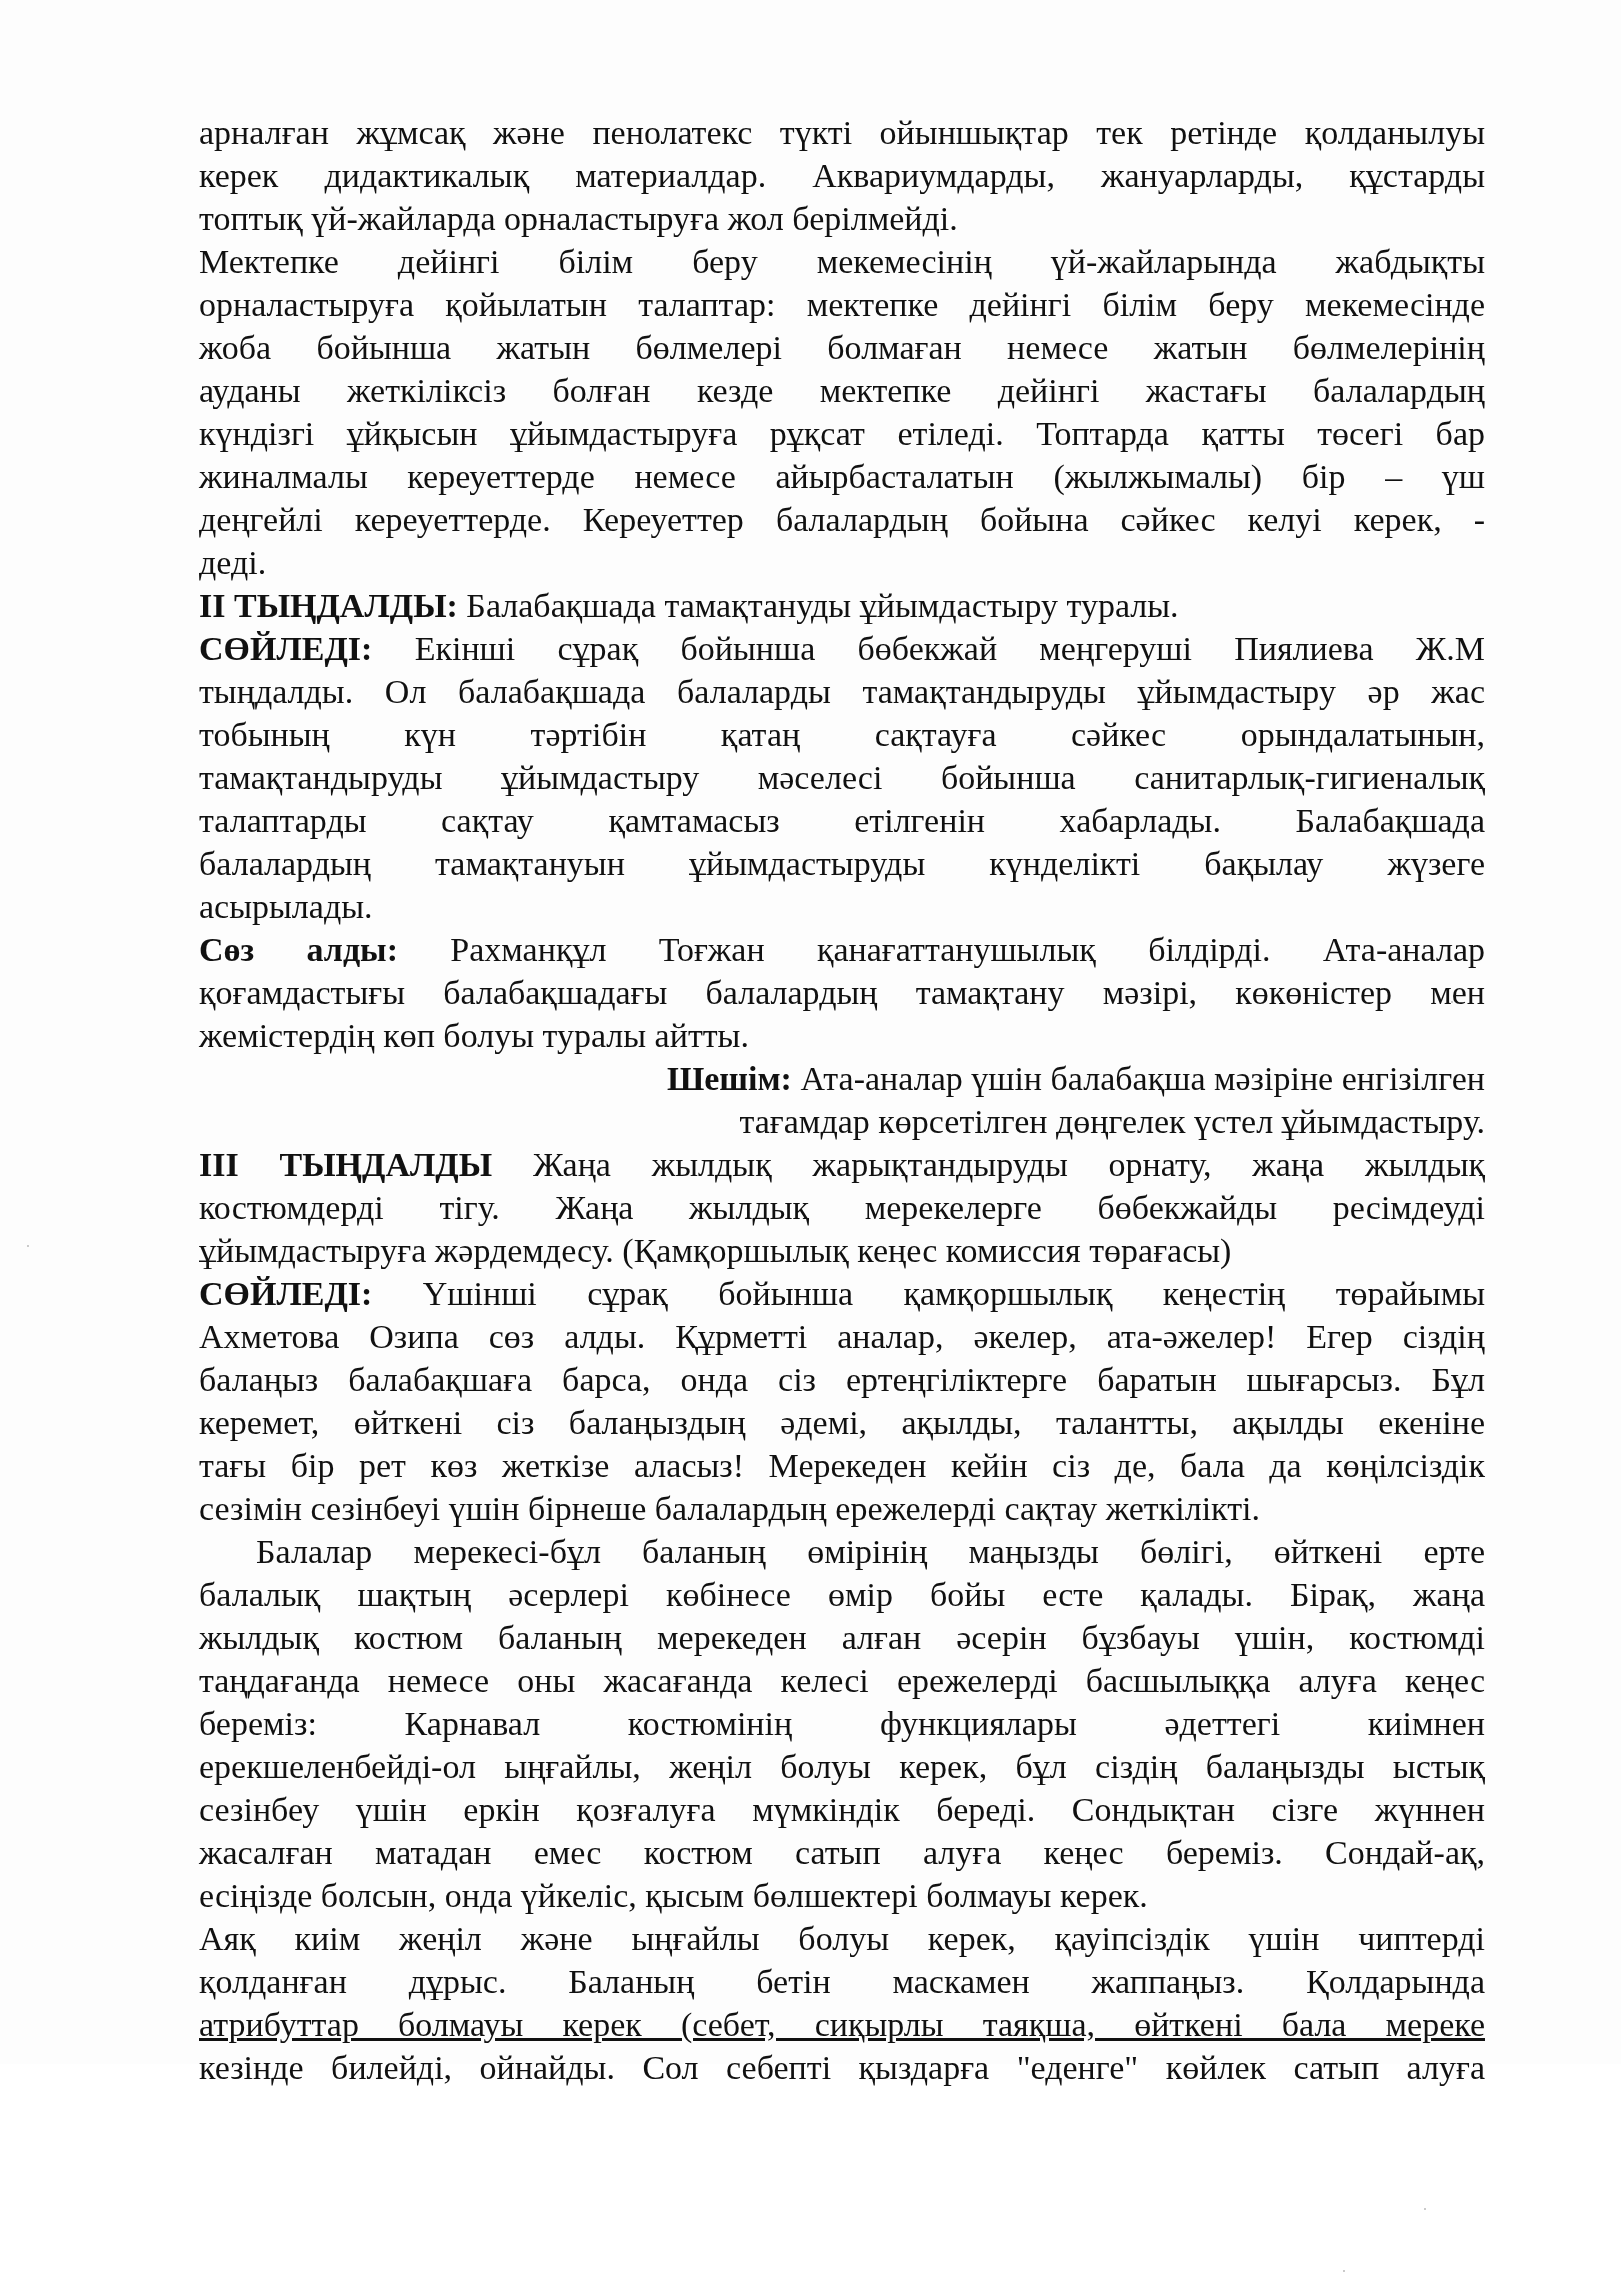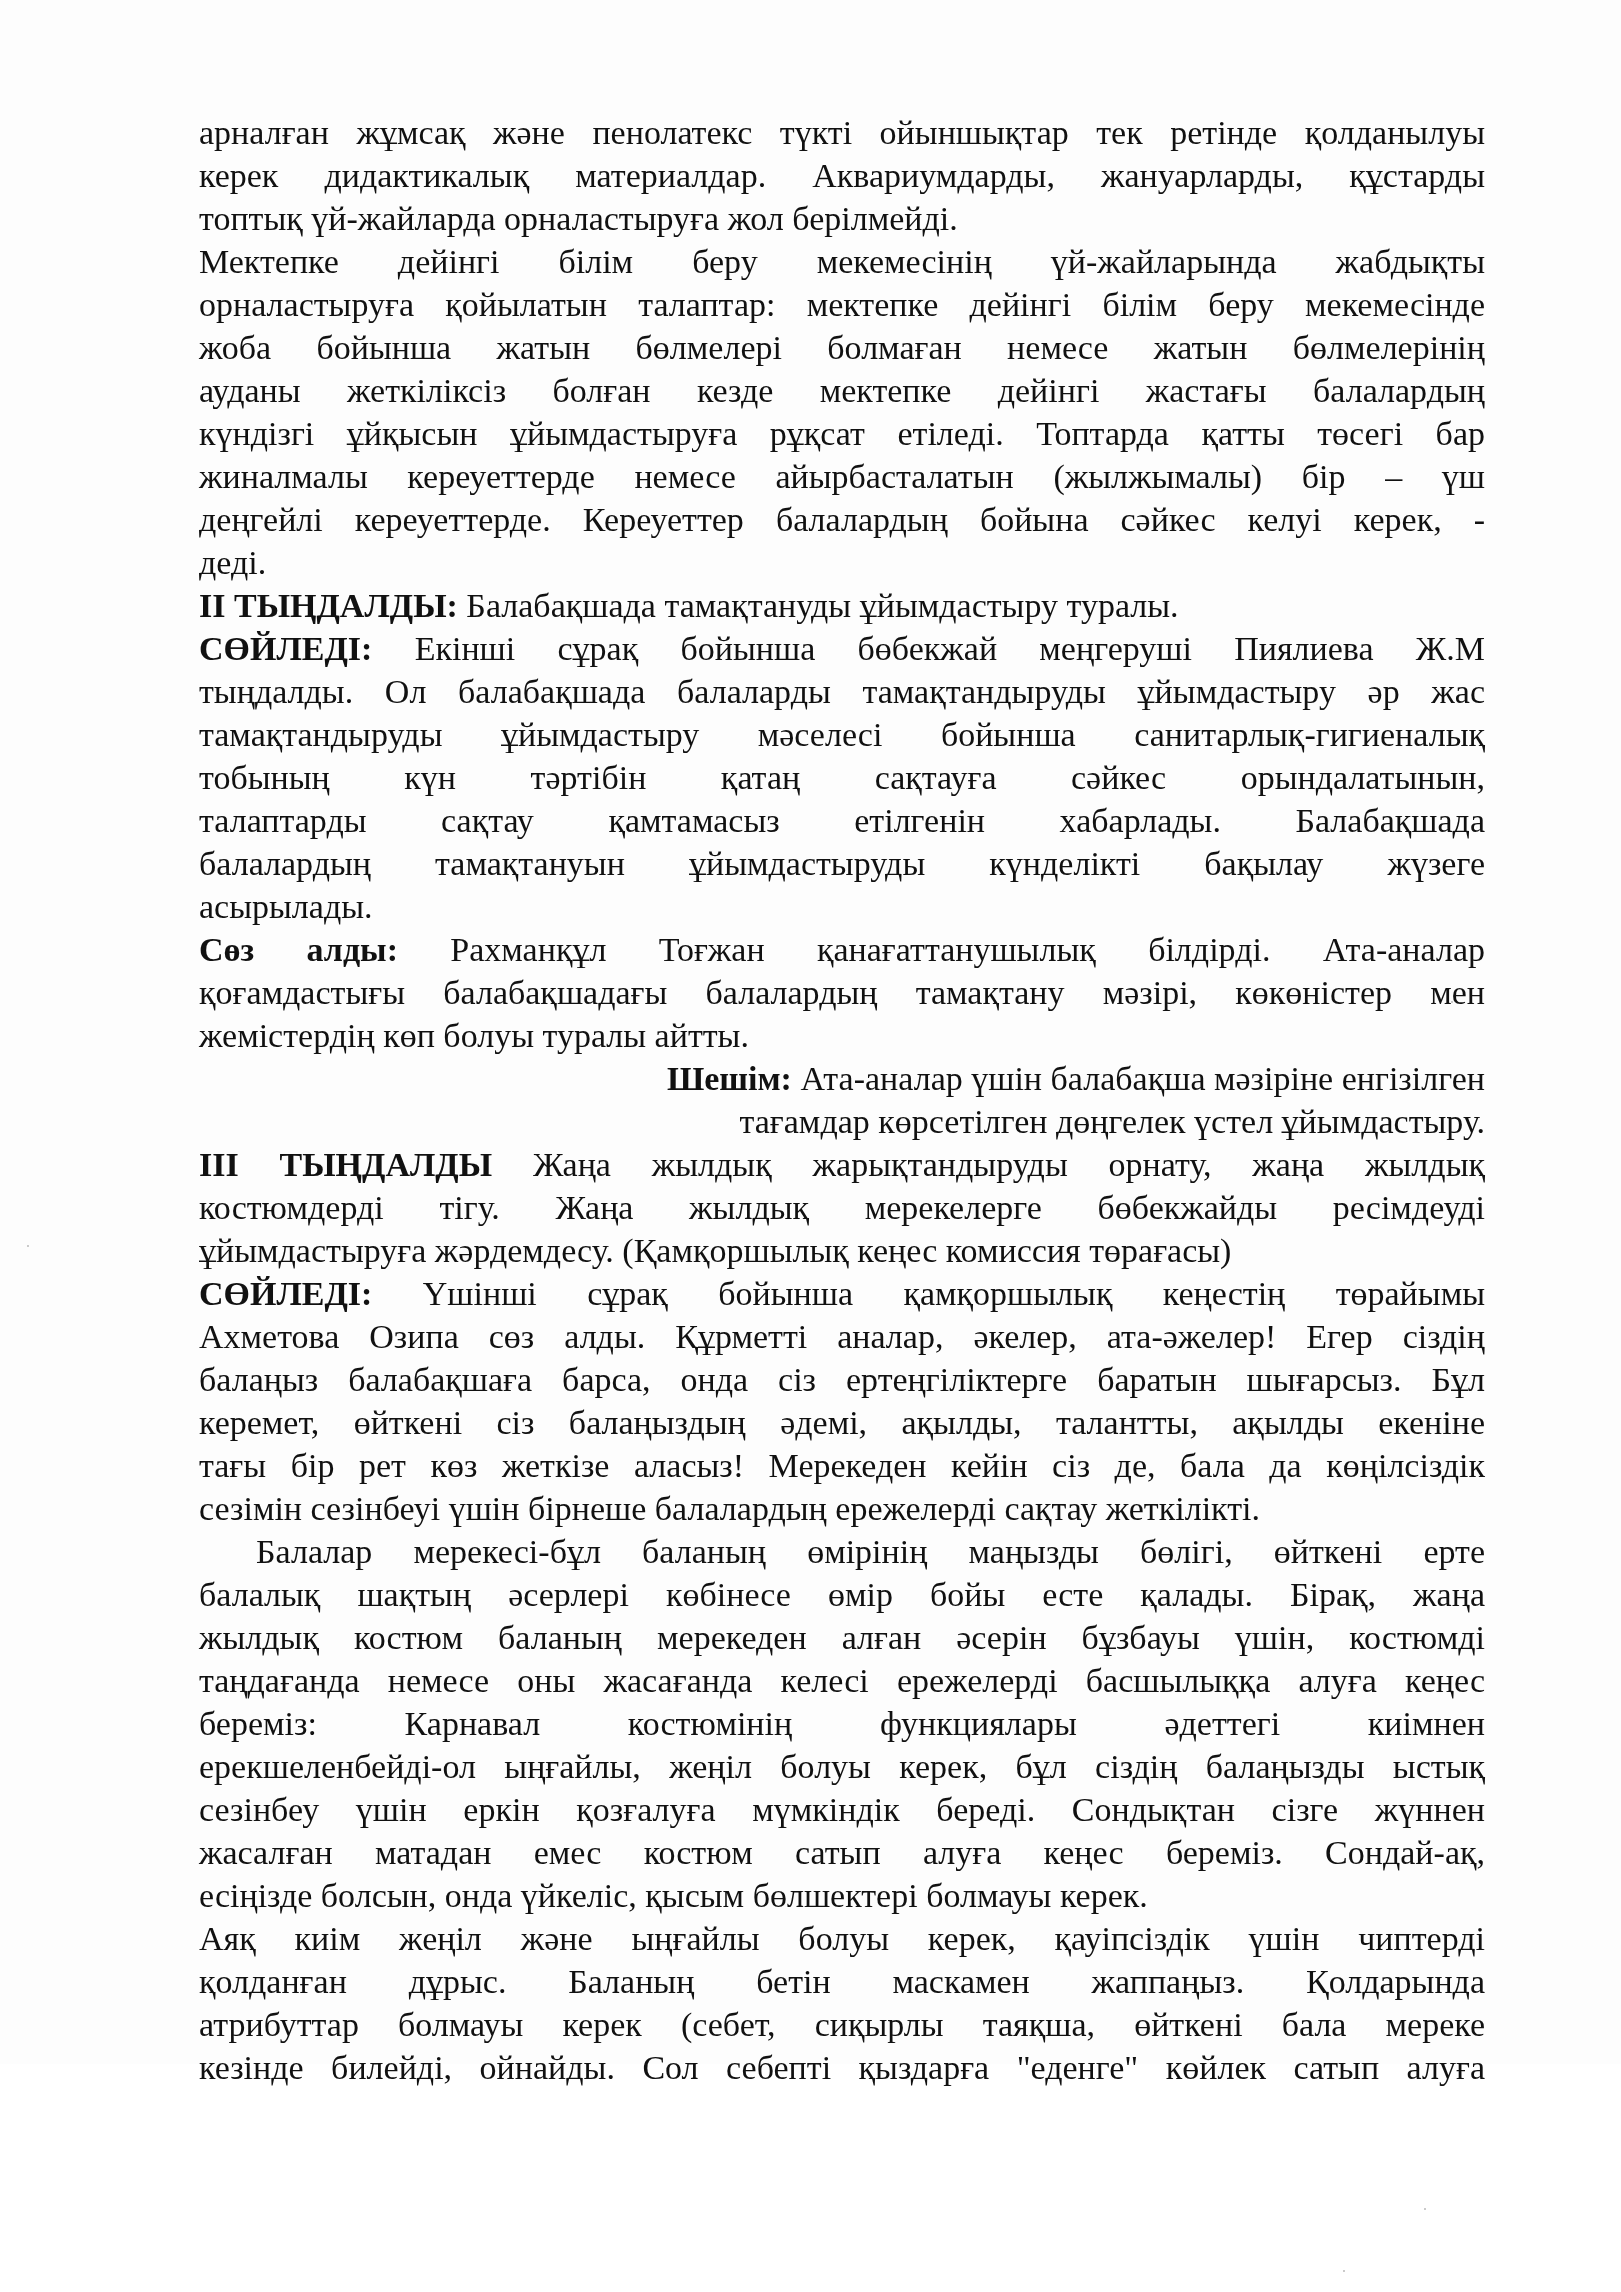--- a/index.html
+++ b/index.html
@@ -38,22 +38,22 @@
     <div class="ln"><span style="word-spacing: 0px;">жоба бойынша жатын бөлмелері болмаған немесе жатын бөлмелерінің</span></div>
     <div class="ln"><span style="word-spacing: 0px;">ауданы жеткіліксіз болған кезде мектепке дейінгі жастағы балалардың</span></div>
     <div class="ln"><span style="word-spacing: 0px; font-family: Liberation Serif, serif;">күндізгі ұйқысын ұйымдастыруға рұқсат етіледі.  Топтарда қатты төсегі бар</span></div>
     <div class="ln"><span style="word-spacing: 0px;">жиналмалы кереуеттерде немесе айырбасталатын (жылжымалы) бір – үш</span></div>
     <div class="ln"><span style="word-spacing: 0px;">деңгейлі кереуеттерде. Кереуеттер балалардың бойына сәйкес келуі керек, -</span></div>
     <div class="ln last"><span>деді.</span></div>
 
     <div class="ln last"><span class="b">II ТЫҢДАЛДЫ:</span><span> Балабақшада тамақтануды ұйымдастыру туралы.</span></div>
     <div class="ln"><span class="b" style="word-spacing: 0px;">СӨЙЛЕДІ:</span><span style="word-spacing: 0px;"> Екінші сұрақ бойынша бөбекжай меңгеруші  Пиялиева Ж.М</span></div>
     <div class="ln"><span style="word-spacing: 0px;">тыңдалды. Ол балабақшада балаларды тамақтандыруды ұйымдастыру әр жас</span></div>
+    <div class="ln"><span style="word-spacing: 0px;">тобының күн тәртібін қатаң сақтауға сәйкес орындалатынын,</span></div>
     <div class="ln"><span style="word-spacing: 0px;">тамақтандыруды ұйымдастыру мәселесі бойынша санитарлық-гигиеналық</span></div>
-    <div class="ln"><span style="word-spacing: 0px;">тобының күн тәртібін қатаң сақтауға сәйкес орындалатынын,</span></div>
     <div class="ln"><span style="word-spacing: 0px;">талаптарды сақтау қамтамасыз етілгенін хабарлады. Балабақшада</span></div>
     <div class="ln"><span style="word-spacing: 0px;">балалардың тамақтануын ұйымдастыруды күнделікті бақылау жүзеге</span></div>
     <div class="ln last"><span>асырылады.</span></div>
 
     <div class="ln"><span class="b" style="word-spacing: 0px;">Сөз алды:</span><span style="word-spacing: 0px;"> Рахманқұл Тоғжан  қанағаттанушылық білдірді. Ата-аналар</span></div>
     <div class="ln"><span style="word-spacing: 0px;">қоғамдастығы балабақшадағы балалардың тамақтану мәзірі, көкөністер мен</span></div>
     <div class="ln last"><span>жемістердің көп болуы туралы айтты.</span></div>
 
     <div class="ln right"><span class="b">Шешім:</span><span> Ата-аналар үшін балабақша мәзіріне енгізілген</span></div>
     <div class="ln right"><span>тағамдар көрсетілген дөңгелек үстел ұйымдастыру.</span></div>
@@ -74,21 +74,21 @@
     <div class="ln"><span style="word-spacing: 0px;">жылдық костюм баланың мерекеден алған әсерін бұзбауы үшін, костюмді</span></div>
     <div class="ln"><span style="word-spacing: 0px;">таңдағанда немесе оны жасағанда келесі ережелерді басшылыққа алуға кеңес</span></div>
     <div class="ln"><span style="word-spacing: 0px;">береміз: Карнавал костюмінің функциялары әдеттегі киімнен</span></div>
     <div class="ln"><span style="word-spacing: 0px;">ерекшеленбейді-ол ыңғайлы, жеңіл болуы керек, бұл сіздің балаңызды ыстық</span></div>
     <div class="ln"><span style="word-spacing: 0px;">сезінбеу үшін еркін қозғалуға мүмкіндік береді. Сондықтан сізге жүннен</span></div>
     <div class="ln"><span style="word-spacing: 0px;">жасалған матадан емес костюм сатып алуға кеңес береміз. Сондай-ақ,</span></div>
     <div class="ln last"><span>есіңізде болсын, онда үйкеліс, қысым бөлшектері болмауы керек.</span></div>
 
     <div class="ln"><span style="word-spacing: 0px;">Аяқ киім жеңіл және ыңғайлы болуы керек, қауіпсіздік үшін чиптерді</span></div>
     <div class="ln"><span style="word-spacing: 0px;">қолданған дұрыс. Баланың бетін маскамен жаппаңыз. Қолдарында</span></div>
-    <div class="ln"><span style="word-spacing: 0px;">атрибуттар болмауы керек (себет, сиқырлы таяқша, өйткені бала мереке</span></div>
+    <div class="ln"><span style="word-spacing: 0px; text-decoration: underline;">атрибуттар болмауы керек (себет, сиқырлы таяқша, өйткені бала мереке</span></div>
     <div class="ln"><span style="word-spacing: 0px; margin-top: 21px;">кезінде билейді, ойнайды. Сол себепті қыздарға "еденге" көйлек сатып алуға</span></div>
 
   </div>
 
   <div class="speck" style="left:1451px;top:1001px"></div>
   <div class="speck" style="left:1424px;top:2208px"></div>
   <div class="speck" style="left:1343px;top:2270px"></div>
   <div class="speck" style="left:27px;top:1245px"></div>
 </div>
 

